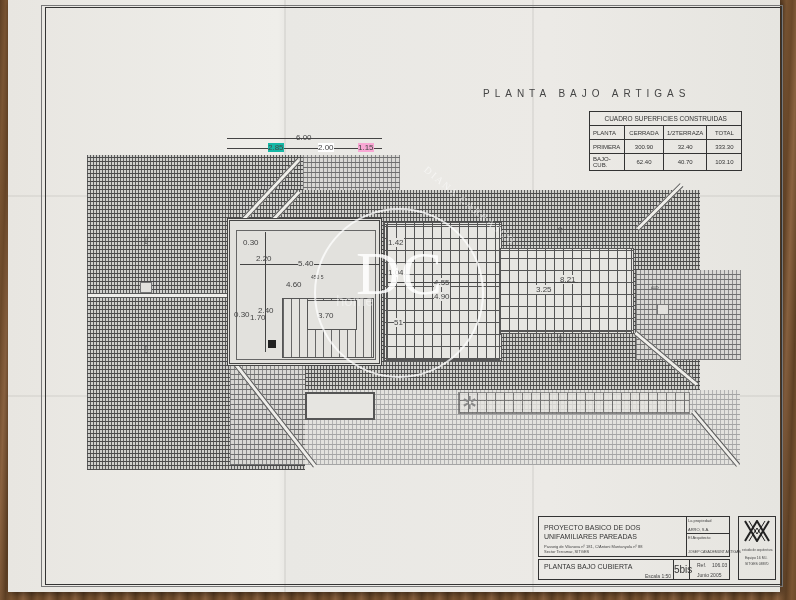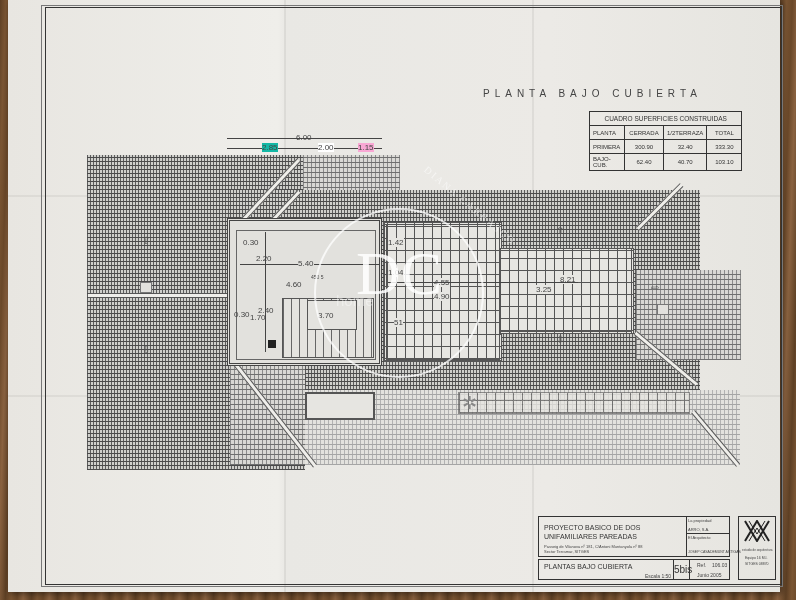--- a/index.html
+++ b/index.html
@@ -61,21 +61,21 @@
 
 <div class="sheet">
   <div class="fold-v" style="left:276px"></div>
   <div class="fold-v" style="left:524px"></div>
   <div class="fold-h" style="top:195px"></div>
   <div class="fold-h" style="top:395px"></div>
   <div class="frame2"></div>
   <div class="frame"></div>
 </div>
 
-<div class="title">PLANTA BAJO CUBIERTA</div>
+<div class="title">PLANTA BAJO ARTIGAS</div>
 
 <table class="sup">
   <tbody>
       <tr>
         <td colspan="4" style="font-size:6.5px">CUADRO SUPERFICIES CONSTRUIDAS</td>
       </tr>
   <tr>
     <td class="l" style="width:28px">PLANTA</td>
     <td style="width:32px">CERRADA</td>
     <td style="width:32px">1/2TERRAZA</td>
@@ -92,21 +92,21 @@
     <td>62.40</td>
     <td>40.70</td>
     <td>103.10</td>
   </tr>
 </tbody>
   </table>
 
 <div class="dimline" style="left:227px;top:138px;width:155px"></div>
 <div class="dim" style="left:296px;top:133px">6.00</div>
 <div class="dimline" style="left:227px;top:148px;width:155px"></div>
-<div class="dim" style="left:262px;top:143px;background:#14b8a6">2.85</div>
+<div class="dim" style="left:268px;top:143px;background:#14b8a6">2.85</div>
 <div class="dim" style="left:318px;top:143px;background:#ffffff">2.00</div>
 <div class="dim" style="left:358px;top:143px;background:#f9a8d4">1.15</div>
 
 <div class="abs tile-dark" style="left:87px;top:155px;width:218px;height:315px"></div>
 <div class="abs tile" style="left:303px;top:155px;width:97px;height:38px"></div>
 <div class="abs tile-dark" style="left:230px;top:190px;width:470px;height:200px"></div>
 <div class="abs tile" style="left:636px;top:270px;width:105px;height:90px"></div>
 <div class="abs tile-light" style="left:300px;top:390px;width:440px;height:75px"></div>
 <div class="abs tile" style="left:230px;top:360px;width:75px;height:105px"></div>
 

